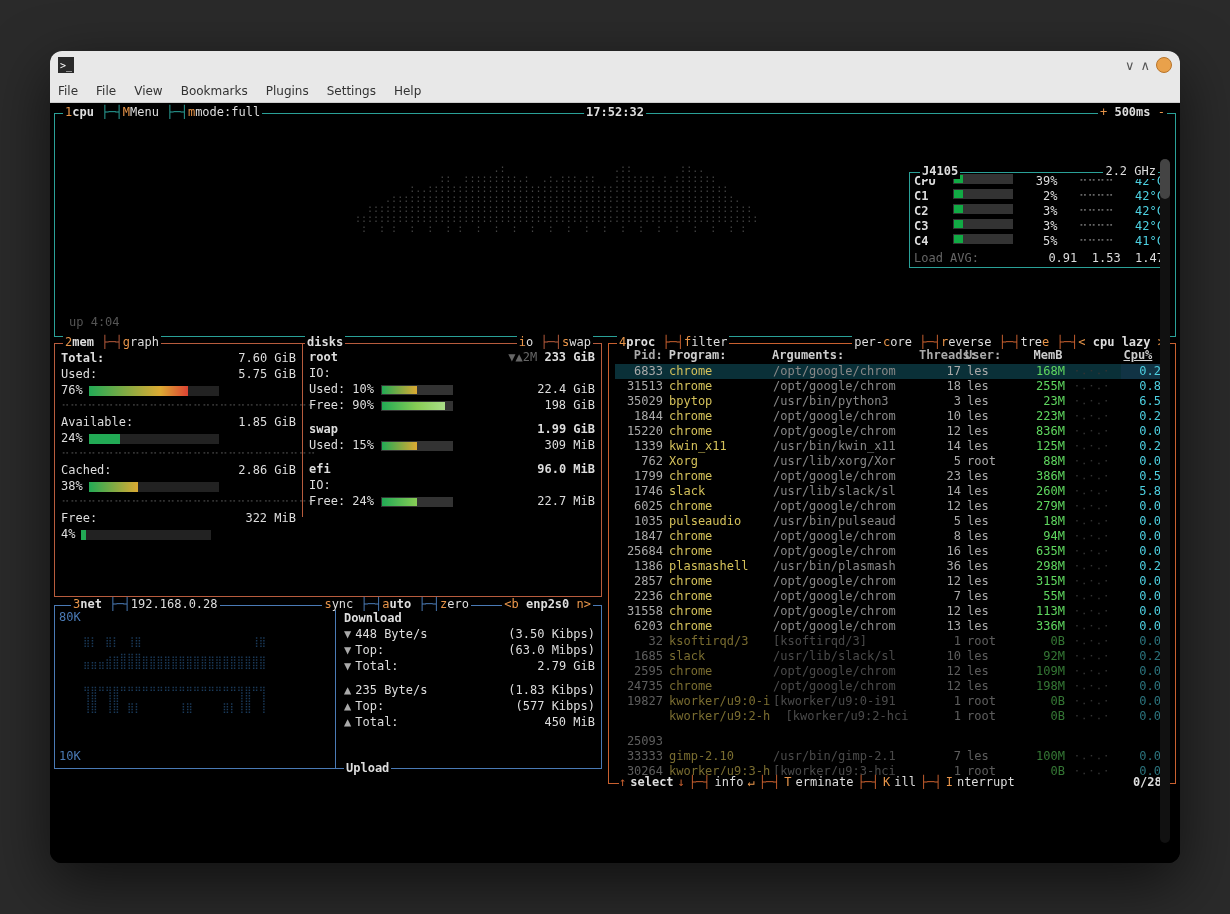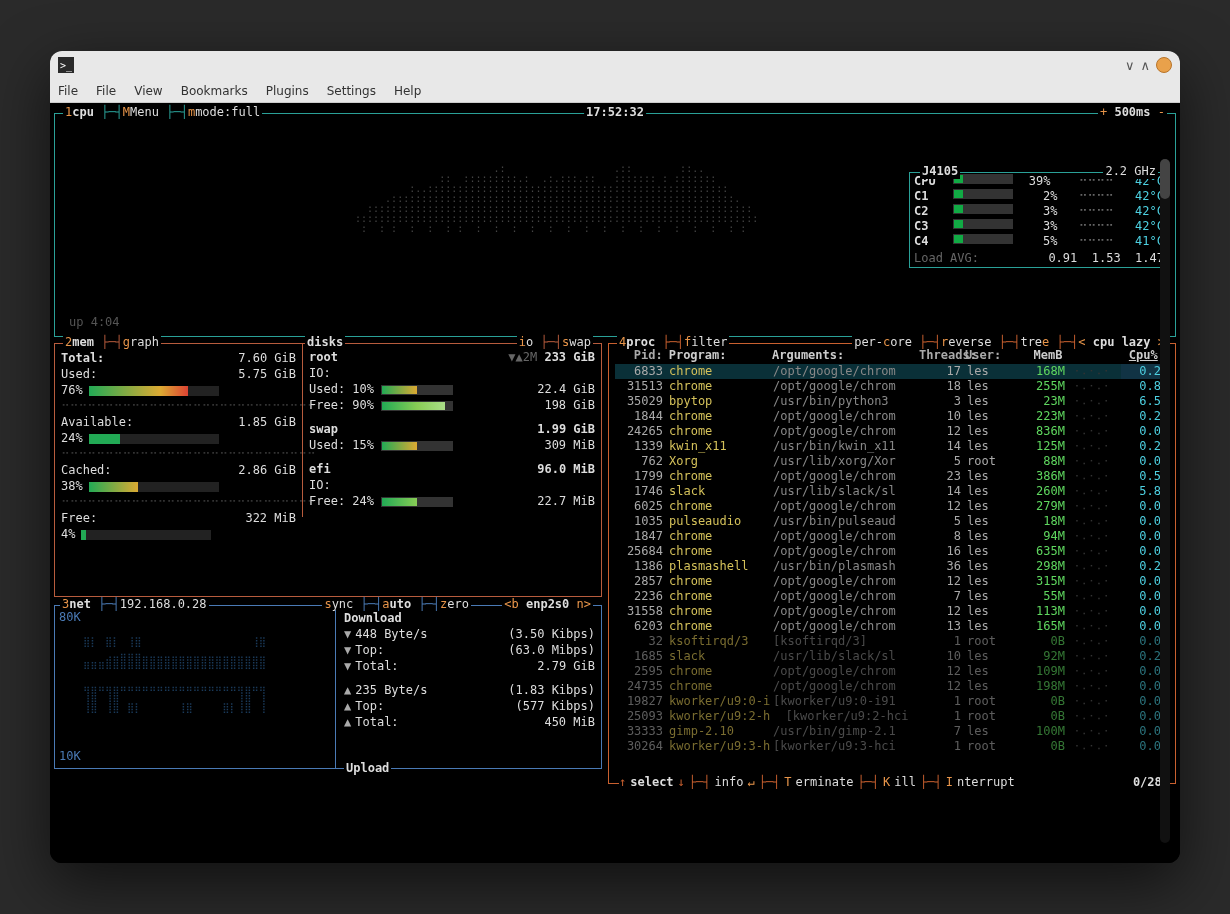--- a/index.html
+++ b/index.html
@@ -138,21 +138,21 @@
   .c-spark { width:56px; color:#333; text-align:center; font-size:10px;}
   .c-cpu { width:40px; text-align:right; color:#4dd0e1;}
   .proc-footer { position:absolute; bottom:-7px; left:10px; right:6px;
     display:flex; gap:4px; font-size:12px; background:#000; align-items:center;}
   .proc-footer .k { color:#e8954a; }
   .scrollbar { position:absolute; top:56px; right:10px; width:10px; bottom:20px;
     background:#111; border-radius:5px;}
   .scrollbar-thumb { position:absolute; top:0; width:100%; height:40px; background:#444; border-radius:5px;}
 
   .hl { color:#e8954a; }
-  .sortcol { text-decoration: underline; }
+  .sortcol { text-decoration: underline; text-align: center; }
 
   .proc-row.sel { background:#0a3038; }
   .proc-row.sel .c-cpu { background:#134; }
 </style>
 </head>
 <body>
 
 <div class="window">
   <div class="titlebar">
     <span class="titlebar-icon">&gt;_</span>
@@ -197,21 +197,21 @@
  :  : :  :  :  : :  :  :  :  :  :  :  :  :  :  :  :  :  :  :  : :
       </div>
 
       <div class="cpu-info">
         <div class="label-on-border white bold" style="left:10px;">J4105</div>
         <div class="label-on-border white" style="right:10px;">2.2 GHz</div>
         <div id="cpu-rows">
             <div class="row">
               <span class="white bold" style="width:30px;display:inline-block">CPU</span>
               <span class="bar"></span>
-              <span class="white" style="width:36px;text-align:center;display:inline-block">39%</span>
+              <span class="white" style="width:36px;text-align:right;display:inline-block">39%</span>
               <span class="dim" style="width:60px;display:inline-block;text-align:center">⠒⠒⠒⠒</span>
               <span class="cyan">42°C</span>
             </div>
             <div class="row">
               <span class="white bold" style="width:30px;display:inline-block">C1</span>
               <span class="bar"></span>
               <span class="white" style="width:36px;text-align:right;display:inline-block">2%</span>
               <span class="dim" style="width:60px;display:inline-block;text-align:center">⠒⠒⠒⠒</span>
               <span class="cyan">42°C</span>
             </div>
@@ -322,21 +322,21 @@
             <div class="white">IO:</div>
             <div class="mem-row">
               <span><span class="white">Free:</span> <span class="white">24%</span> <span class="disk-bar" style="background:linear-gradient(to right,#2a5,#8c5 50%,#ad8 24%,#333 24%);"></span></span>
               <span class="white">22.7 MiB</span>
             </div>
           </div>
         </div>
     </div>
 
     <div id="net-panel" class="box">
-      <div class="label-on-border" style="left:5px;">
+      <div class="label-on-border" style="left:16px;">
         <span class="hl">3</span><span class="white bold">net</span>
         <span class="blue">├─┤</span><span class="white">192.168.0.28</span>
       </div>
       <div class="label-on-border" style="right:130px;">
         <span class="hl">s</span><span class="white">ync</span>
         <span class="blue">├─┤</span><span class="hl">a</span><span class="white bold">uto</span>
         <span class="blue">├─┤</span><span class="hl">z</span><span class="white">ero</span>
       </div>
       <div class="label-on-border" style="right:8px;">
         <span class="hl">&lt;b</span>
@@ -449,21 +449,21 @@
             <span class="c-pid" style="">1844</span>
             <span class="c-prog">chrome</span>
             <span class="c-args" style="">/opt/google/chrom</span>
             <span class="c-thr" style="">10</span>
             <span class="c-user" style="">les</span>
             <span class="c-mem" style="">223M</span>
             <span class="c-spark">⠂⠄⠂⠄⠂</span>
             <span class="c-cpu" style="">0.2</span>
           </div>
           <div class="proc-row">
-            <span class="c-pid" style="">24265</span>
+            <span class="c-pid" style="">15220</span>
             <span class="c-prog">chrome</span>
             <span class="c-args" style="">/opt/google/chrom</span>
             <span class="c-thr" style="">12</span>
             <span class="c-user" style="">les</span>
             <span class="c-mem" style="">836M</span>
             <span class="c-spark">⠂⠄⠂⠄⠂</span>
             <span class="c-cpu" style="">0.0</span>
           </div>
           <div class="proc-row">
             <span class="c-pid" style="">1339</span>
@@ -584,21 +584,21 @@
             <span class="c-mem" style="">113M</span>
             <span class="c-spark">⠂⠄⠂⠄⠂</span>
             <span class="c-cpu" style="">0.0</span>
           </div>
           <div class="proc-row">
             <span class="c-pid" style="">6203</span>
             <span class="c-prog">chrome</span>
             <span class="c-args" style="">/opt/google/chrom</span>
             <span class="c-thr" style="">13</span>
             <span class="c-user" style="">les</span>
-            <span class="c-mem" style="">165M</span>
+            <span class="c-mem" style="">336M</span>
             <span class="c-spark">⠂⠄⠂⠄⠂</span>
             <span class="c-cpu" style="">0.0</span>
           </div>
           <div class="proc-row">
             <span class="c-pid" style="opacity:0.55;">32</span>
             <span class="c-prog dim2">ksoftirqd/3</span>
             <span class="c-args" style="opacity:0.55;">[ksoftirqd/3]</span>
             <span class="c-thr" style="opacity:0.55;">1</span>
             <span class="c-user" style="opacity:0.55;">root</span>
             <span class="c-mem" style="opacity:0.55;">0B</span>
@@ -639,21 +639,21 @@
             <span class="c-pid" style="opacity:0.55;">19827</span>
             <span class="c-prog dim2">kworker/u9:0-i</span>
             <span class="c-args" style="opacity:0.55;">[kworker/u9:0-i91</span>
             <span class="c-thr" style="opacity:0.55;">1</span>
             <span class="c-user" style="opacity:0.55;">root</span>
             <span class="c-mem" style="opacity:0.55;">0B</span>
             <span class="c-spark">⠂⠄⠂⠄⠂</span>
             <span class="c-cpu" style="opacity:0.55;">0.0</span>
           </div>
           <div class="proc-row">
-            <span class="c-pid" style="opacity:0.55;">25093</span>
+            <span class="c-pid" style="opacity:0.55;margin-top:25px;">25093</span>
             <span class="c-prog dim2">kworker/u9:2-h</span>
             <span class="c-args" style="opacity:0.55;text-align:center;">[kworker/u9:2-hci</span>
             <span class="c-thr" style="opacity:0.55;">1</span>
             <span class="c-user" style="opacity:0.55;">root</span>
             <span class="c-mem" style="opacity:0.55;">0B</span>
             <span class="c-spark">⠂⠄⠂⠄⠂</span>
             <span class="c-cpu" style="opacity:0.55;">0.0</span>
           </div>
           <div class="proc-row">
             <span class="c-pid" style="opacity:0.55;">33333</span>

